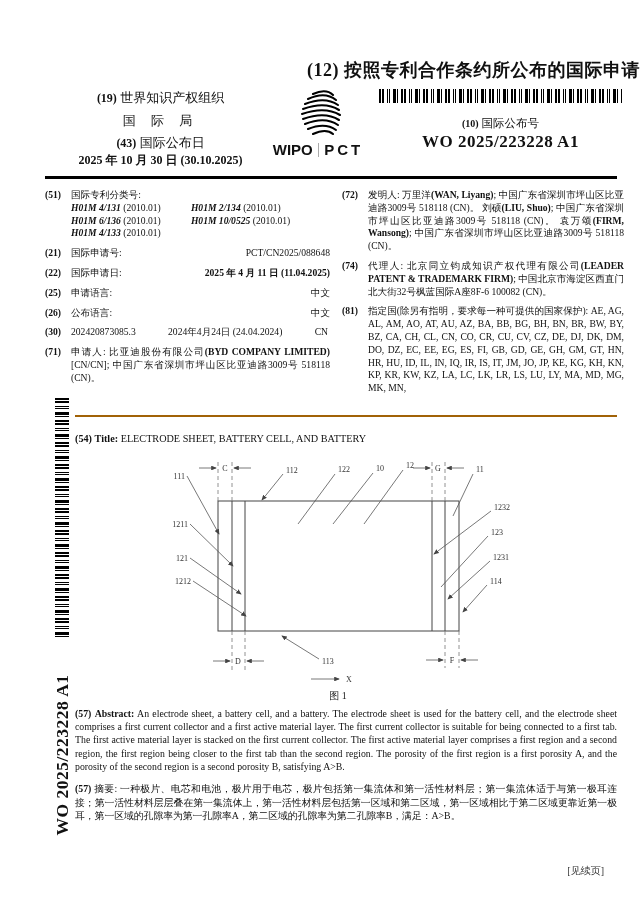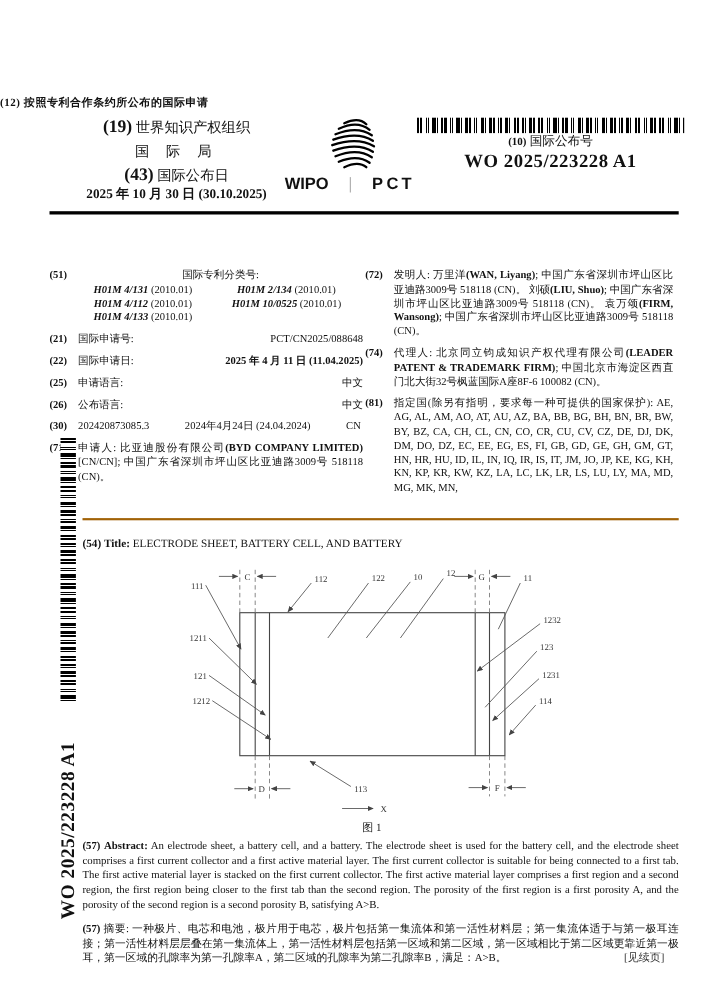--- a/index.html
+++ b/index.html
@@ -1,47 +1,47 @@
 <!DOCTYPE html>
 <html><head>
 <meta charset="utf-8">
 <style>
   * { margin:0; padding:0; box-sizing:border-box; }
   html,body { width:640px; height:905px; background:#fff; overflow:hidden; }
   body { position:relative; font-family:"Liberation Serif","DejaVu Serif",serif; color:#111; }
   .bold { font-weight:bold; }
 
   
-  .h12 { padding-top:86px; text-align:left; font-size:10px; font-weight:bold; letter-spacing:.5px; }
+  .h12 { padding-top:58px; text-align:right; font-size:18px; font-weight:bold; letter-spacing:.5px; }
   .header-row { display:flex; margin-top:7px; padding-left:58px; padding-right:18px; }
   .header-left { width:205px; text-align:center; font-size:13px; line-height:17px; }
-  .header-left .num { font-weight:bold; font-size:16px; }
+  .header-left .num { font-weight:bold; font-size:12px; }
   .bureau { letter-spacing:6px; margin-top:5px; }
   .pubdate-title { margin-top:5px; }
   .pubdate { font-weight:bold; font-size:12px; }
   .header-center { width:110px; display:flex; flex-direction:column; align-items:center; }
-  .wipo-text { display:flex; align-items:center; gap:19px; margin-top:2px;
+  .wipo-text { display:flex; align-items:center; gap:5px; margin-top:2px;
                font-family:"Liberation Sans","DejaVu Sans",sans-serif; font-weight:bold; font-size:15px; }
   .wipo-sep { width:1.5px; height:14px; background:#aaa; }
   .wipo-pct { letter-spacing:3px; }
   .header-right { flex:1; text-align:center; margin-left:6px; }
   .barcode-top { height:14px; width:100%;
     background:repeating-linear-gradient(90deg,#000 0 2px,#fff 2px 3px,#000 3px 5px,#fff 5px 8px,#000 8px 9px,#fff 9px 10px,#000 10px 11px,#fff 11px 14px,#000 14px 17px,#fff 17px 18px,#000 18px 19px,#fff 19px 22px); }
-  .pubno-title { font-size:11.5px; }
+  .pubno-title { margin-top:13px; font-size:11.5px; }
   .pubno-title .num { font-weight:bold; font-size:10px; }
   .pubno { font-size:17px; font-weight:bold; margin-top:1px; letter-spacing:.5px; }
   .rule-thick { height:3px; background:#000; margin:7px 23px 0 45px; }
 
   
-  .cols { display:flex; gap:2px; padding:10px 28px 0 45px; font-size:9.6px; line-height:12.8px;margin-top:40px; }
+  .cols { display:flex; gap:12px; padding:10px 16px 0 45px; font-size:9.6px; line-height:12.8px; }
   .col-left { width:285px; flex-shrink:0; }
   .col-right { flex:1; }
   .field { display:flex; margin-bottom:7px; }
   .flabel { width:26px; flex-shrink:0; font-weight:bold; }
-  .fbody { flex:1;text-align:center; }
+  .fbody { flex:1; }
   .kv { display:flex; justify-content:space-between; }
   .ipc-grid { display:grid; grid-template-columns:1fr 1.18fr; column-gap:2px; }
   .ipc-code { font-weight:bold; font-style:italic; }
   .prio-row { display:flex; justify-content:space-between; padding-right:2px;font-family:Liberation Serif, serif; }
   .rich { text-align:justify; }
 
   
   .title-section { margin:13px 23px 0 75px; border-top:2px solid #a16207; padding-top:16px; font-size:10.2px; }
   .title-row { margin-bottom:7px; }
   .title-row .num, .title-row .tname { font-weight:bold; }
@@ -128,21 +128,21 @@
 <div class="cols">
   <div class="col-left">
 
     <div class="field">
       <span class="flabel">(51)</span>
       <div class="fbody">
         <div>国际专利分类号:</div>
         <div class="ipc-grid">
           <span><span class="ipc-code">H01M 4/131</span> <span>(2010.01)</span></span>
           <span><span class="ipc-code">H01M 2/134</span> <span>(2010.01)</span></span>
-          <span><span class="ipc-code">H01M 4/112</span> <span>(2010.01)</span></span>
+          <span><span class="ipc-code">H01M 6/136</span> <span>(2010.01)</span></span>
           <span><span class="ipc-code">H01M 10/0525</span> <span>(2010.01)</span></span>
           <span><span class="ipc-code">H01M 4/133</span> <span>(2010.01)</span></span>
         </div>
       </div>
     </div>
 
     <div class="field">
       <span class="flabel">(21)</span>
       <div class="fbody kv">
         <span>国际申请号:</span>

